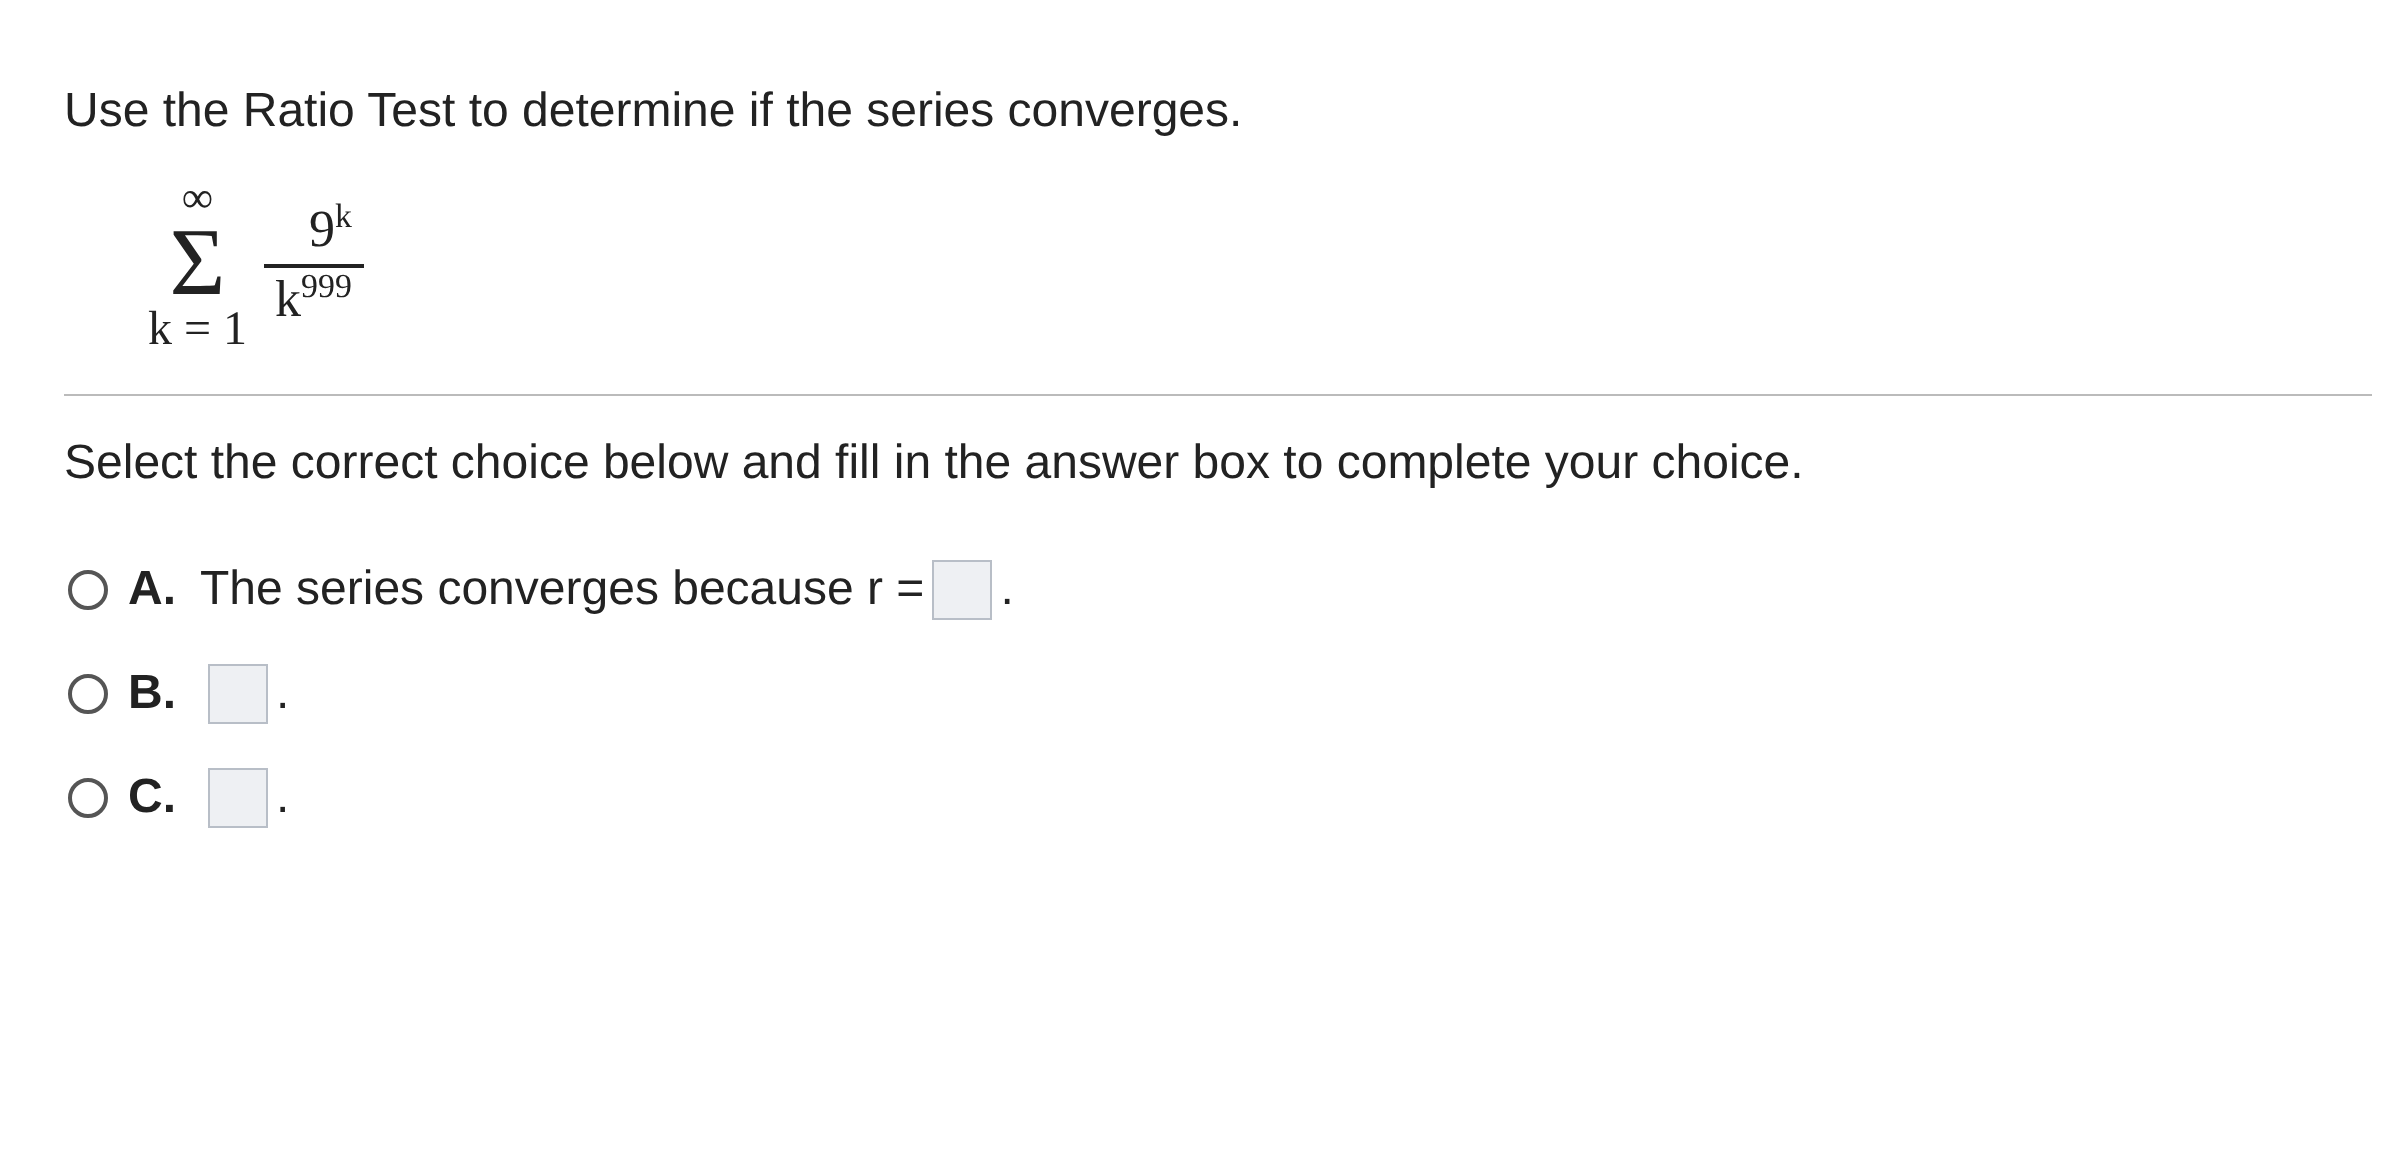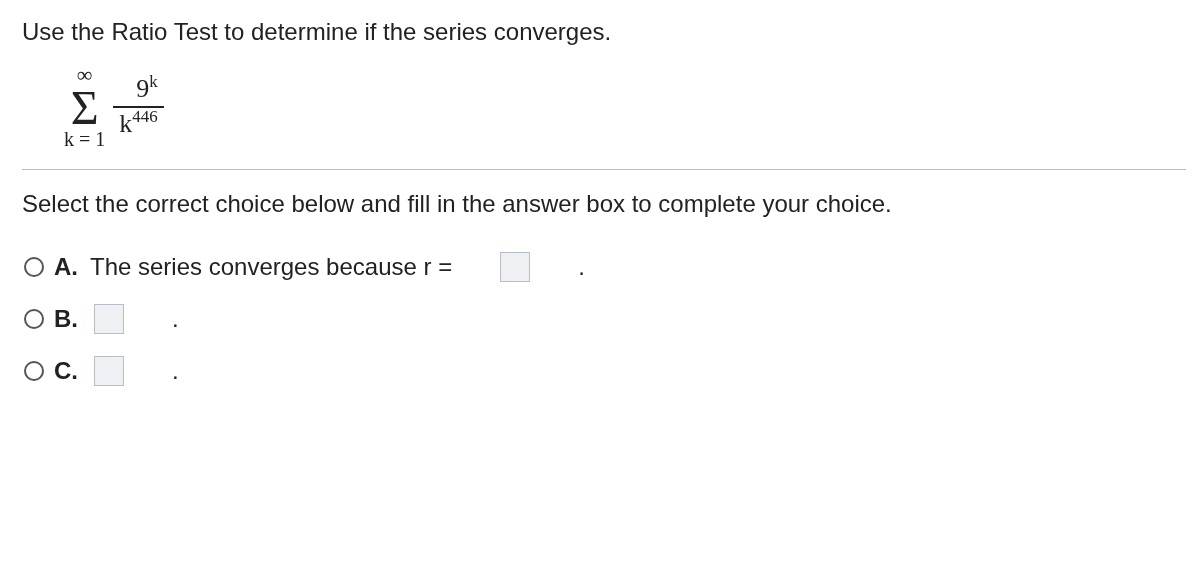--- a/index.html
+++ b/index.html
@@ -7,22 +7,23 @@
     padding: 0;
     font-family: Arial, Helvetica, sans-serif;
     font-size: 24px;
     color: #222;
     background: #fff;
     width: 1200px;
     height: 575px;
     box-sizing: border-box;
   }
   .container {
-    padding: 18px 14px 14px 22px;
+    padding: 18px 14px 14px 32px;
     box-sizing: border-box;
+    margin-top: 24px;
   }
   .question-text {
     margin-bottom: 18px;
   }
   .formula {
     display: flex;
     align-items: center;
     padding-left: 42px;
     margin-bottom: 20px;
     font-family: "Times New Roman", Times, serif;
@@ -36,21 +37,21 @@
     margin-right: 8px;
   }
   .sigma-top {
     font-size: 22px;
   }
   .sigma-symbol {
     font-size: 48px;
     line-height: 0.9;
   }
   .sigma-bottom {
-    font-size: 20px;
+    font-size: 24px;
   }
   .fraction {
     display: flex;
     flex-direction: column;
     align-items: flex-end;
     line-height: 1.1;
   }
   .fraction .num {
     padding: 0 6px 2px 6px;
   }
@@ -93,21 +94,20 @@
   }
   .choice-letter {
     font-weight: bold;
     width: 26px;
     flex: 0 0 auto;
   }
   .choice-text {
     display: flex;
     align-items: center;
     flex-wrap: nowrap;
-    gap: 44px;
   }
   .answer-box {
     display: inline-block;
     width: 30px;
     height: 30px;
     background: #eef0f3;
     border: 1px solid #b8bec7;
     margin: 0 4px;
     vertical-align: middle;
     box-sizing: border-box;
@@ -126,21 +126,21 @@
       <div class="sigma-top">∞</div>
       <div class="sigma-symbol">Σ</div>
       <div class="sigma-bottom">k = 1</div>
     </div>
     <div class="fraction">
       <div class="num">
         <span>9</span><sup>k</sup>
       </div>
       <div class="bar"></div>
       <div class="den">
-        <span>k</span><sup>446</sup>
+        <span>k</span><sup>999</sup>
       </div>
     </div>
   </div>
 
   <hr class="divider">
 
   <div class="instruction">Select the correct choice below and fill in the answer box to complete your choice.</div>
 
   <div class="choices">
 

